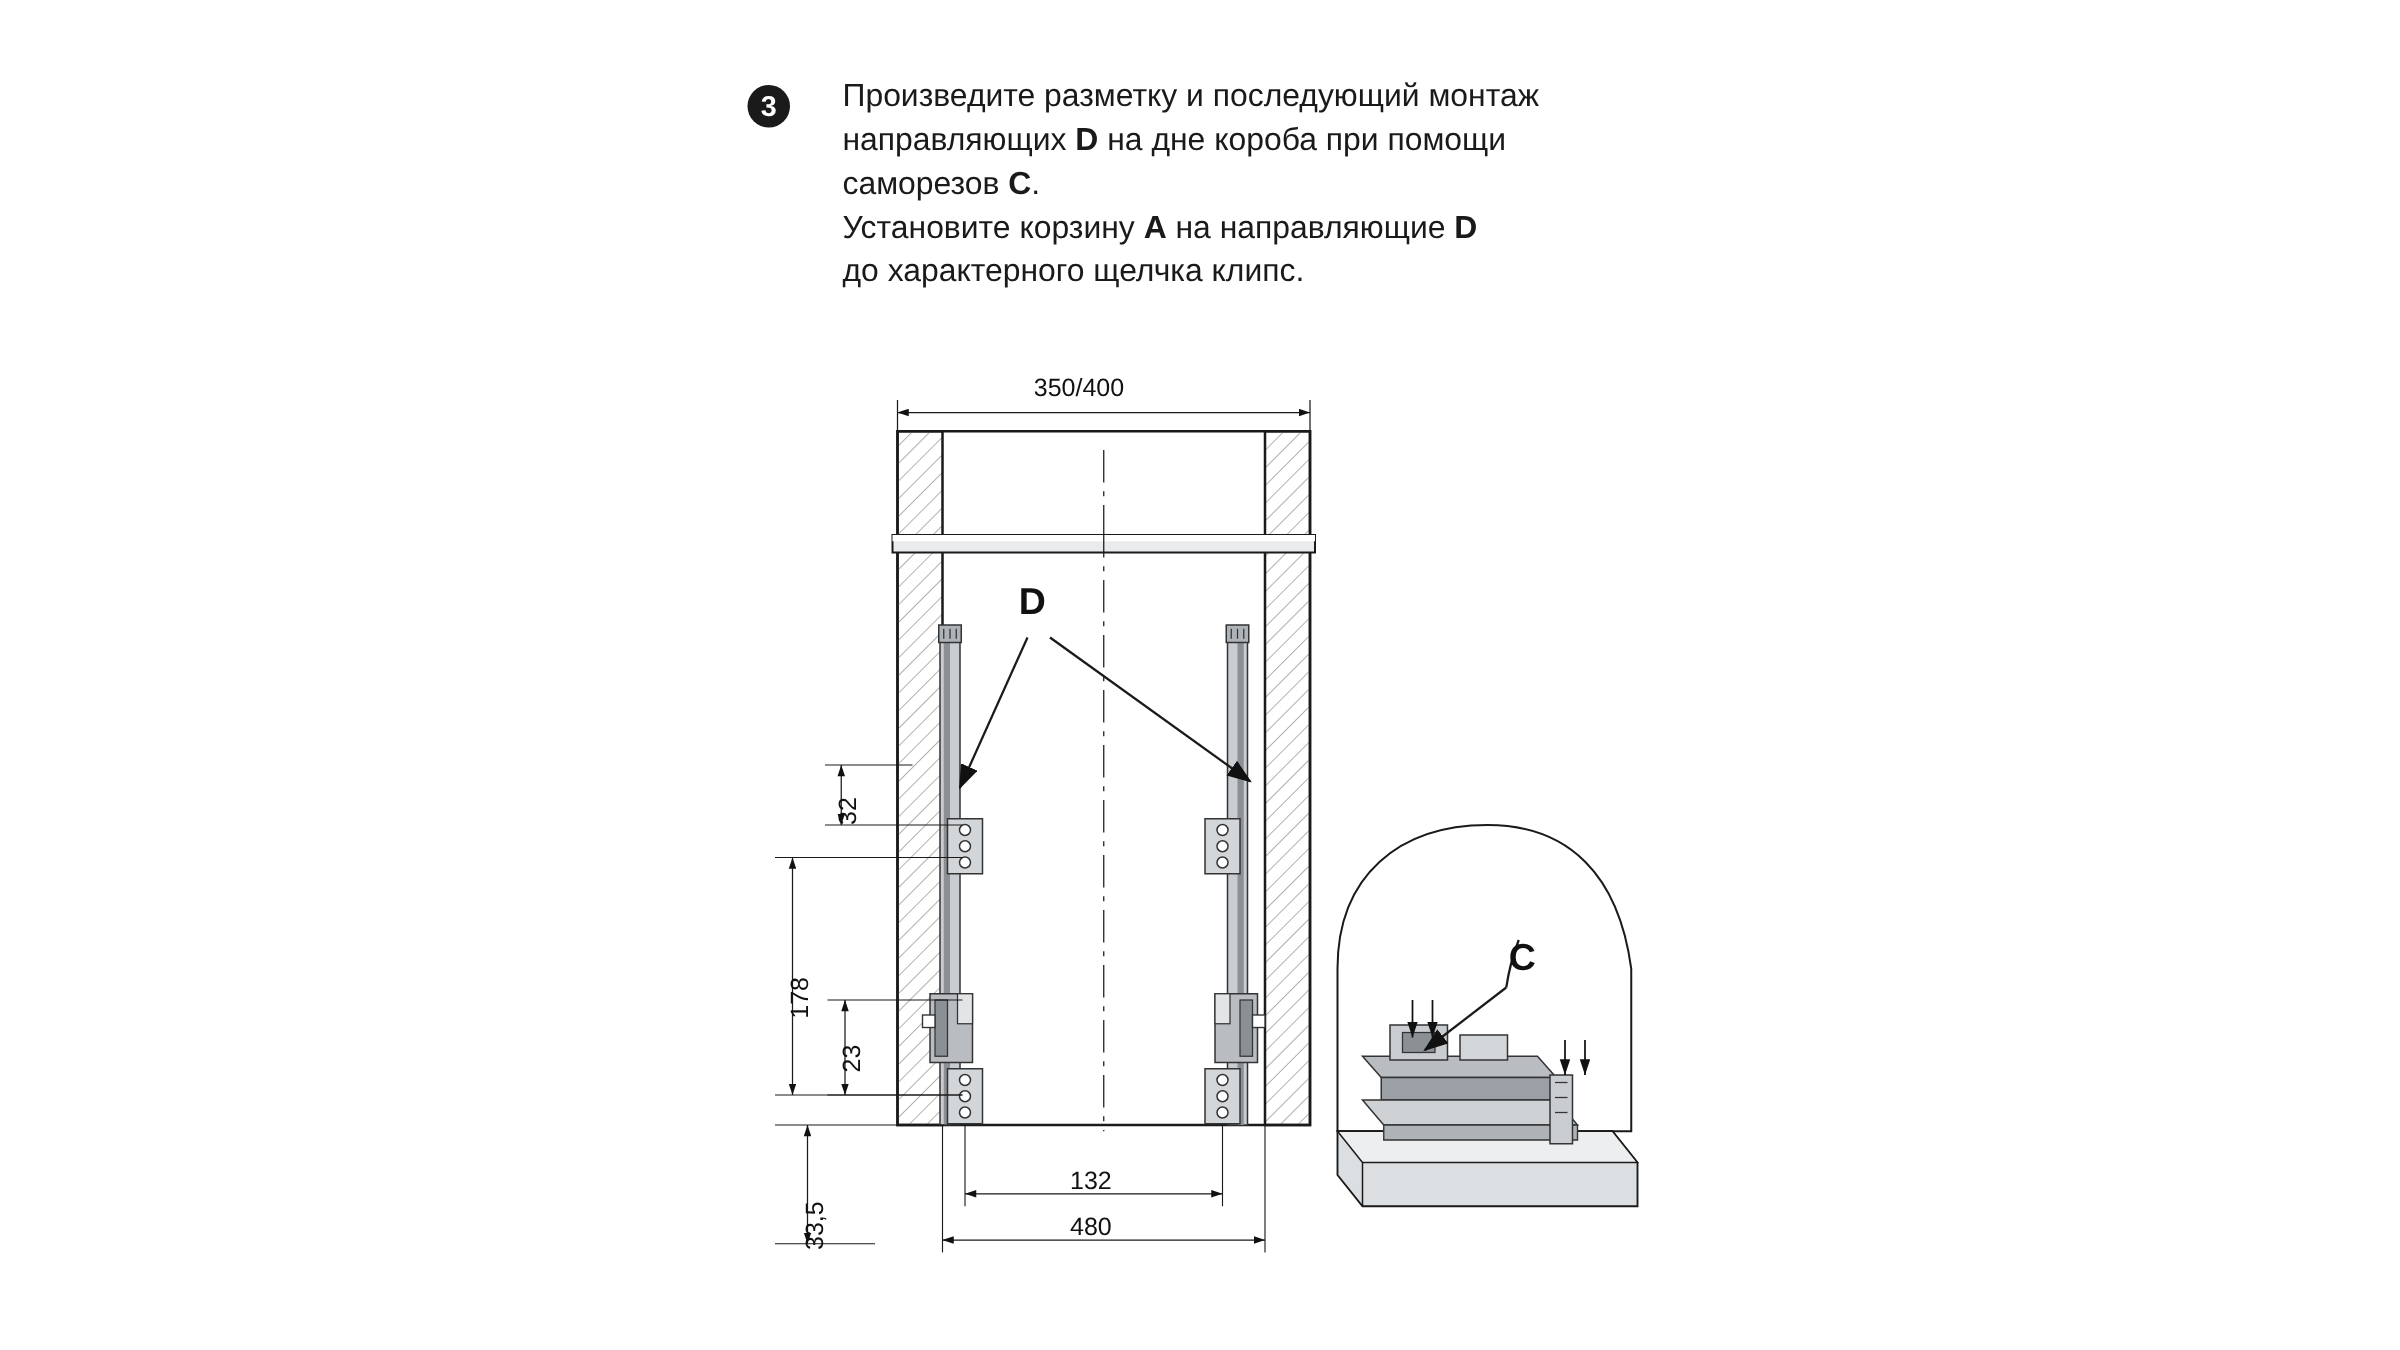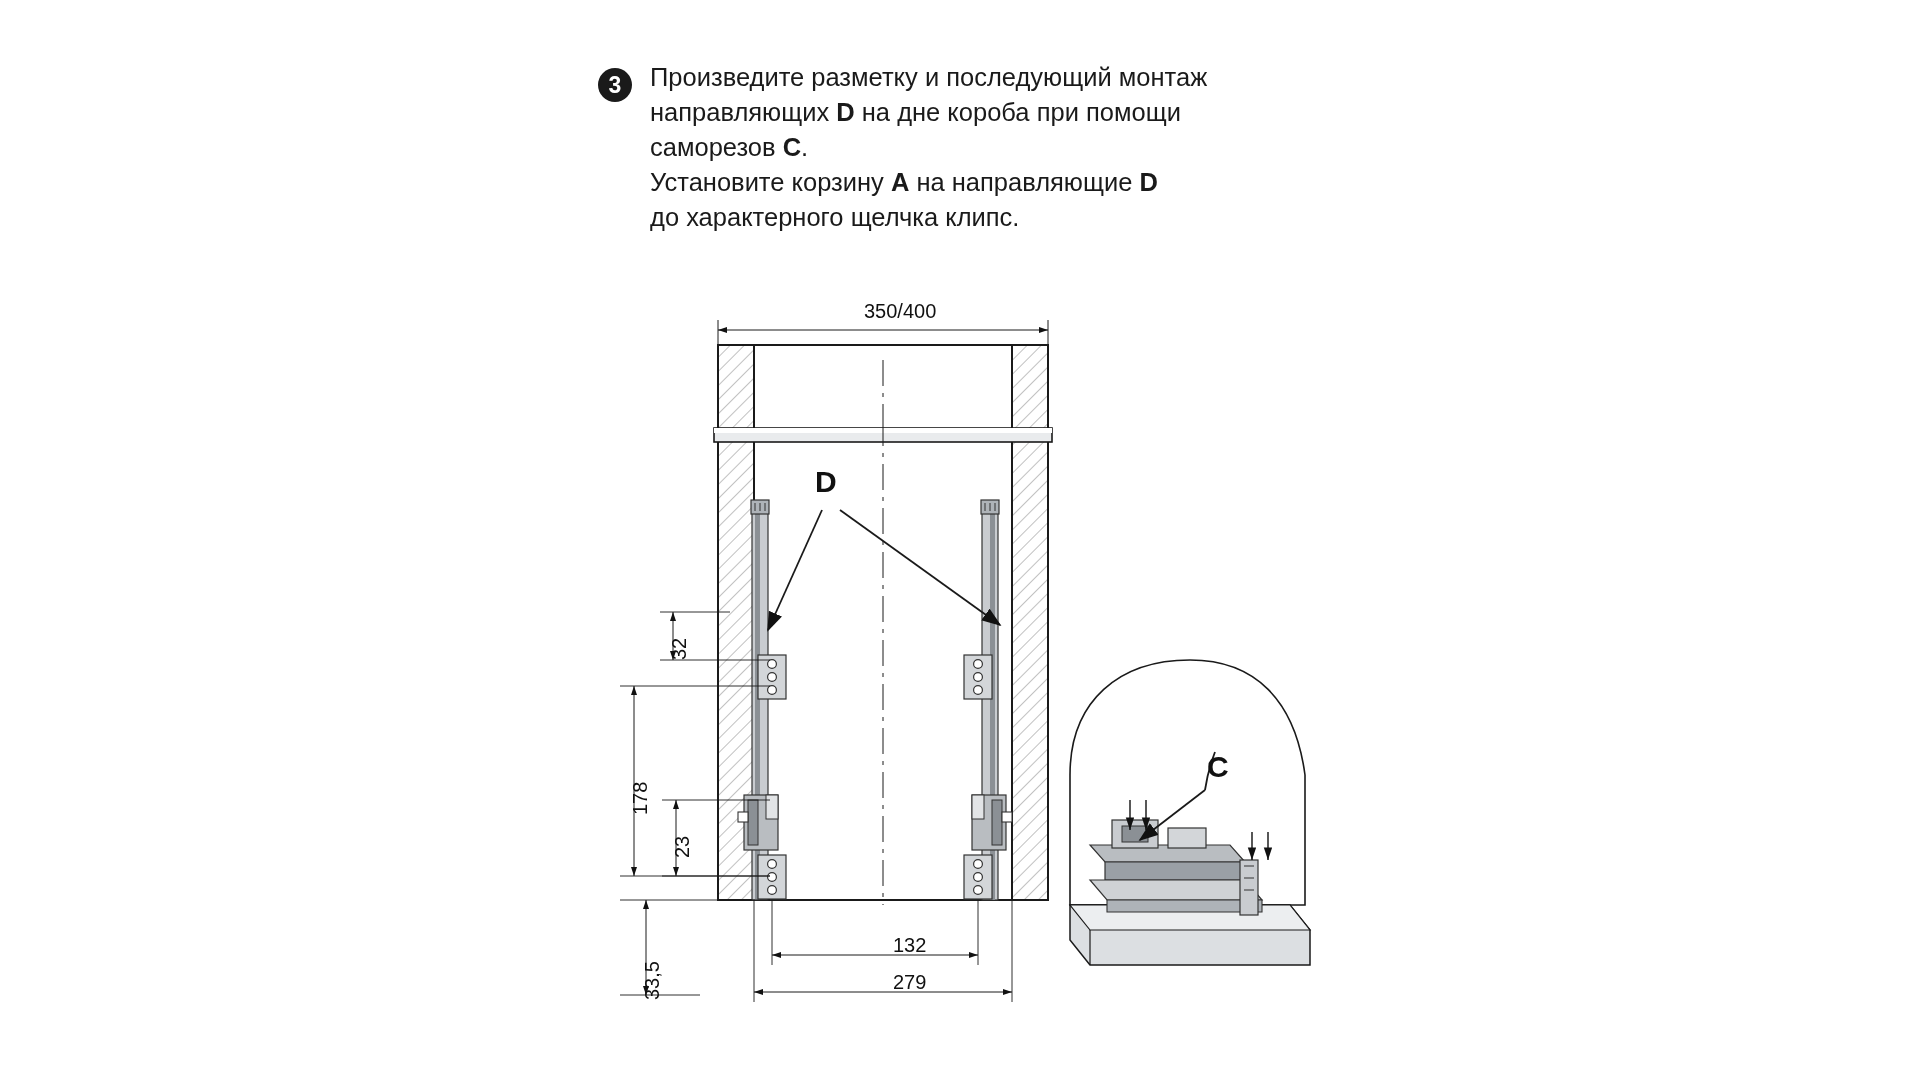--- a/index.html
+++ b/index.html
@@ -31,21 +31,21 @@
     height: 34px;
     border-radius: 50%;
     background: #1a1a1a;
     color: #ffffff;
     font-size: 23px;
     font-weight: bold;
     line-height: 34px;
     text-align: center;
   }
   #instruction-text {
-    margin-left: 52px;
+    margin-left: 76px;
     font-size: 25.5px;
     line-height: 35px;
     color: #1a1a1a;
     white-space: pre-line;
   }
   #instruction-text b { font-weight: bold; }
 
   
   #drawing {
     position: absolute;
@@ -53,21 +53,20 @@
     top: 0;
     width: 1920px;
     height: 1080px;
   }
 
   .lbl {
     position: absolute;
     font-size: 20px;
     color: #111;
     white-space: nowrap;
-    margin-left: 37px;
   }
   .lbl-vert {
     position: absolute;
     font-size: 20px;
     color: #111;
     white-space: nowrap;
     transform: rotate(-90deg);
     transform-origin: left top;
   }
   .lbl-big {
@@ -248,16 +247,16 @@
     <path d="M1205,790 C1208,770 1212,760 1215,752" stroke="#1a1a1a" stroke-width="1.8" fill="none"></path>
   </g>
 </svg>
 
 <div class="lbl" style="left:827px; top:300px;">350/400</div>
 <div class="lbl-vert" style="left:668px; top:660px;">32</div>
 <div class="lbl-vert" style="left:629px; top:815px;">178</div>
 <div class="lbl-vert" style="left:671px; top:858px;">23</div>
 <div class="lbl-vert" style="left:641px; top:1000px;">33,5</div>
 <div class="lbl" style="left:856px; top:934px;">132</div>
-<div class="lbl" style="left:856px; top:971px;">279</div>
+<div class="lbl" style="left:856px; top:971px;">480</div>
 
 <div class="lbl-big" style="left:815px; top:465px;">D</div>
 <div class="lbl-big" style="left:1207px; top:750px;">C</div>
 
 </body></html>

